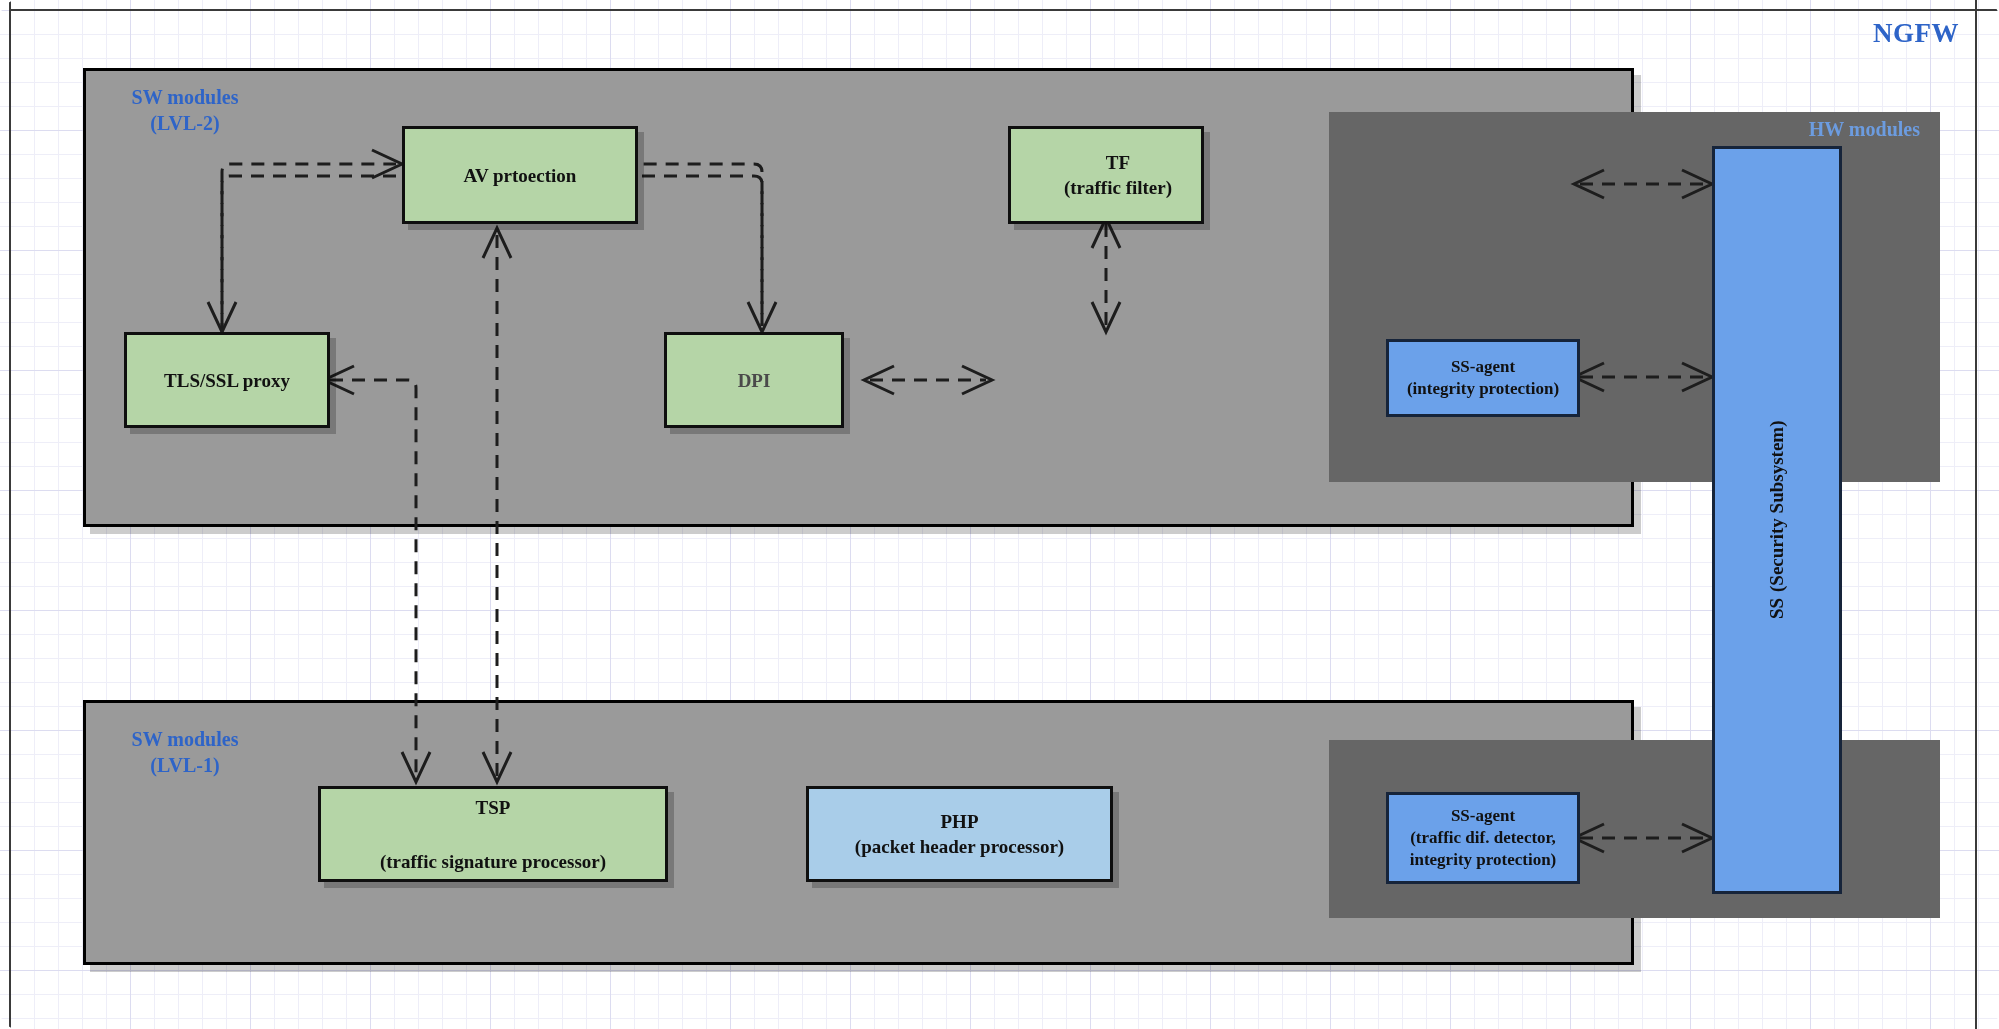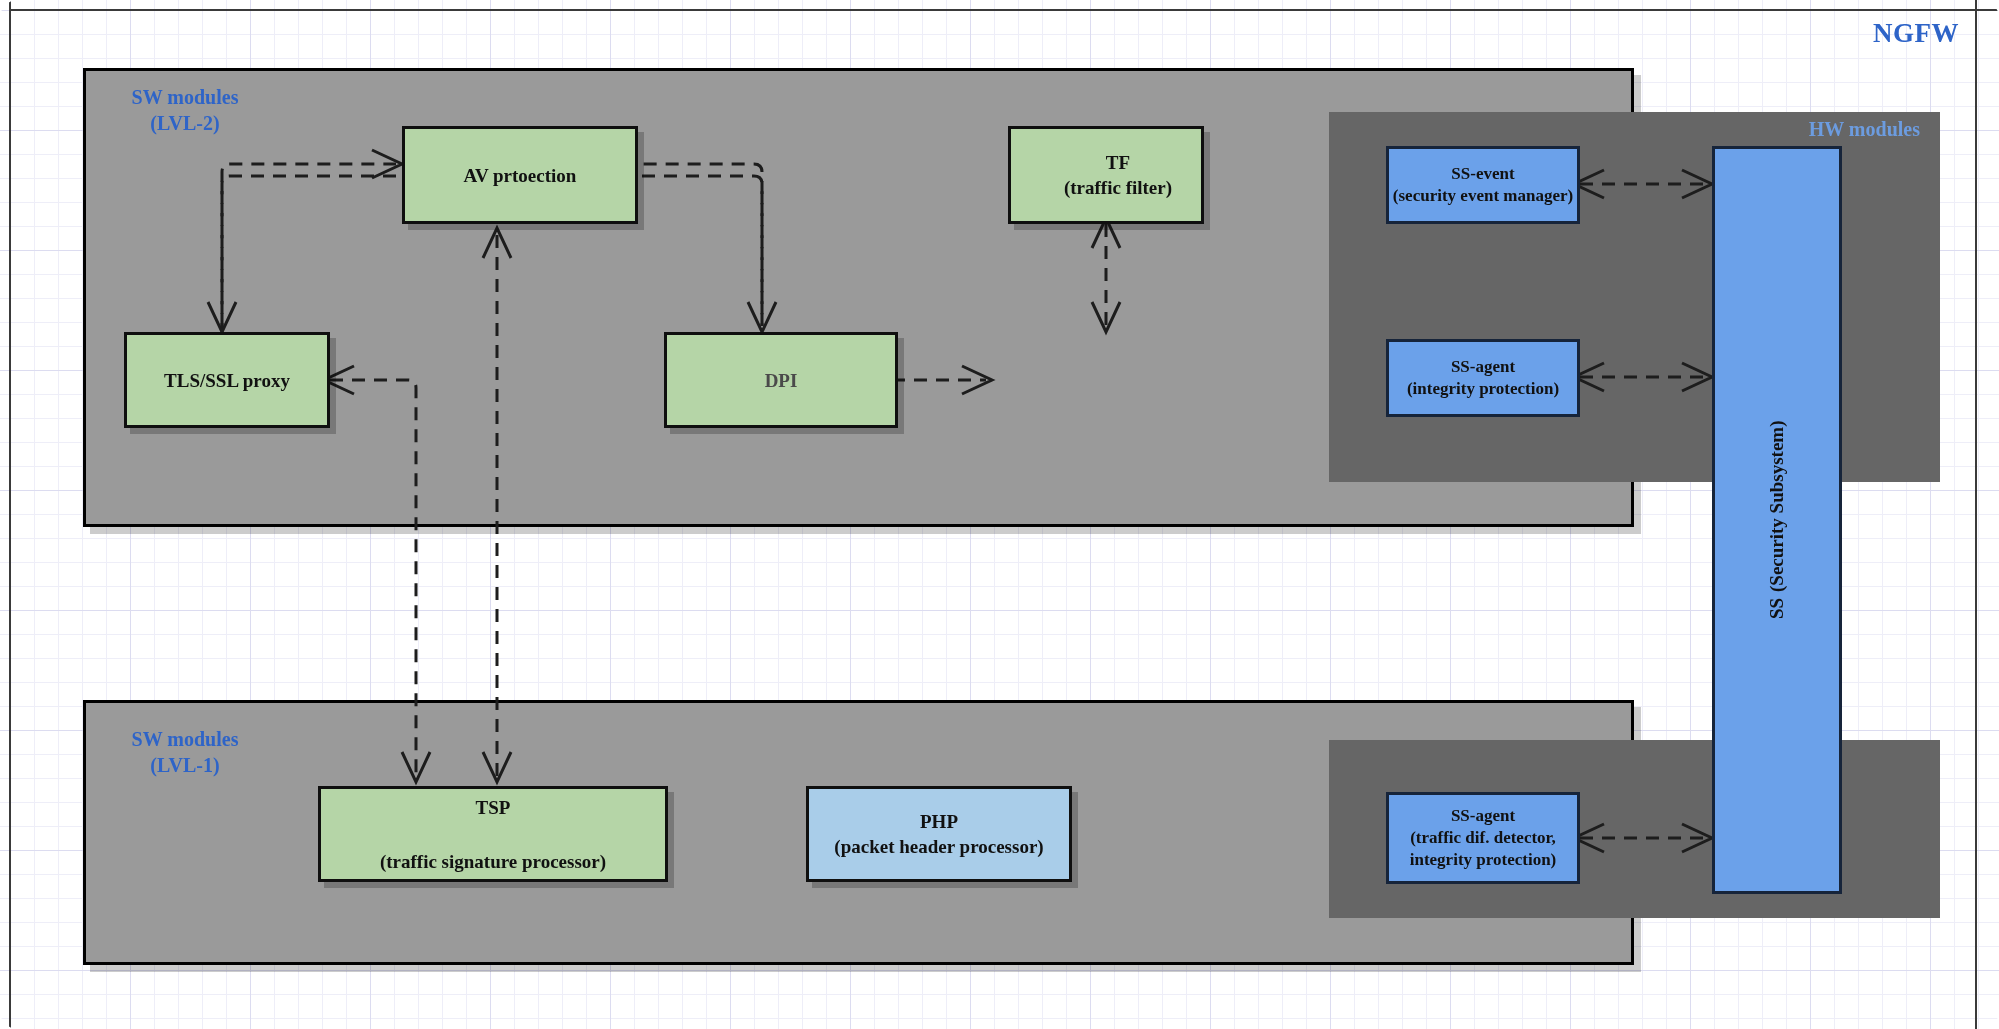--- a/index.html
+++ b/index.html
@@ -191,44 +191,40 @@
   </svg>
 
   <div class="node green" style="left:402px; top:126px; width:236px; height:98px;">
     <span class="ttl">AV prtoection</span>
   </div>
 
   <div class="node green" style="left:124px; top:332px; width:206px; height:96px;">
     <span class="ttl">TLS/SSL proxy</span>
   </div>
 
-  <div class="node green muted" style="left:664px; top:332px; width:234px; height:96px;">
+  <div class="node green muted" style="left:664px; top:332px; width:180px; height:96px;">
     <span class="ttl">DPI</span>
   </div>
 
   <div class="node green" style="left:1008px; top:126px; width:196px; height:98px;padding-left:24px;">
     <span class="ttl">TF</span>
     <span class="sub">(traffic filter)</span>
   </div>
 
 
   <div class="node green" style="left:318px; top:786px; width:350px; height:96px;gap:29px;">
     <span class="ttl">TSP</span>
     <span class="sub">(traffic signature processor)</span>
   </div>
 
-  <div class="node lightblue" style="left:806px; top:786px; width:266px; height:96px;">
+  <div class="node lightblue" style="left:806px; top:786px; width:307px; height:96px;">
     <span class="ttl">PHP</span>
     <span class="sub">(packet header processor)</span>
   </div>
 
-  <div class="node blue" style="left:1386px; top:146px; width:194px; height:78px; font-size:17px; line-height:22px;">
-    <span class="ttl">SS-event</span>
-    <span class="sub">(security event manager)</span>
-  </div>
 
   <div class="node blue" style="left:1386px; top:339px; width:194px; height:78px; font-size:17px; line-height:22px;">
     <span class="ttl">SS-agent</span>
     <span class="sub">(integrity protection)</span>
   </div>
 
   <div class="node blue" style="left:1386px; top:792px; width:194px; height:92px; font-size:17px; line-height:22px;">
     <span class="ttl">SS-agent</span>
     <span class="sub">(traffic dif. detector,</span>
     <span class="sub">integrity protection)</span>

